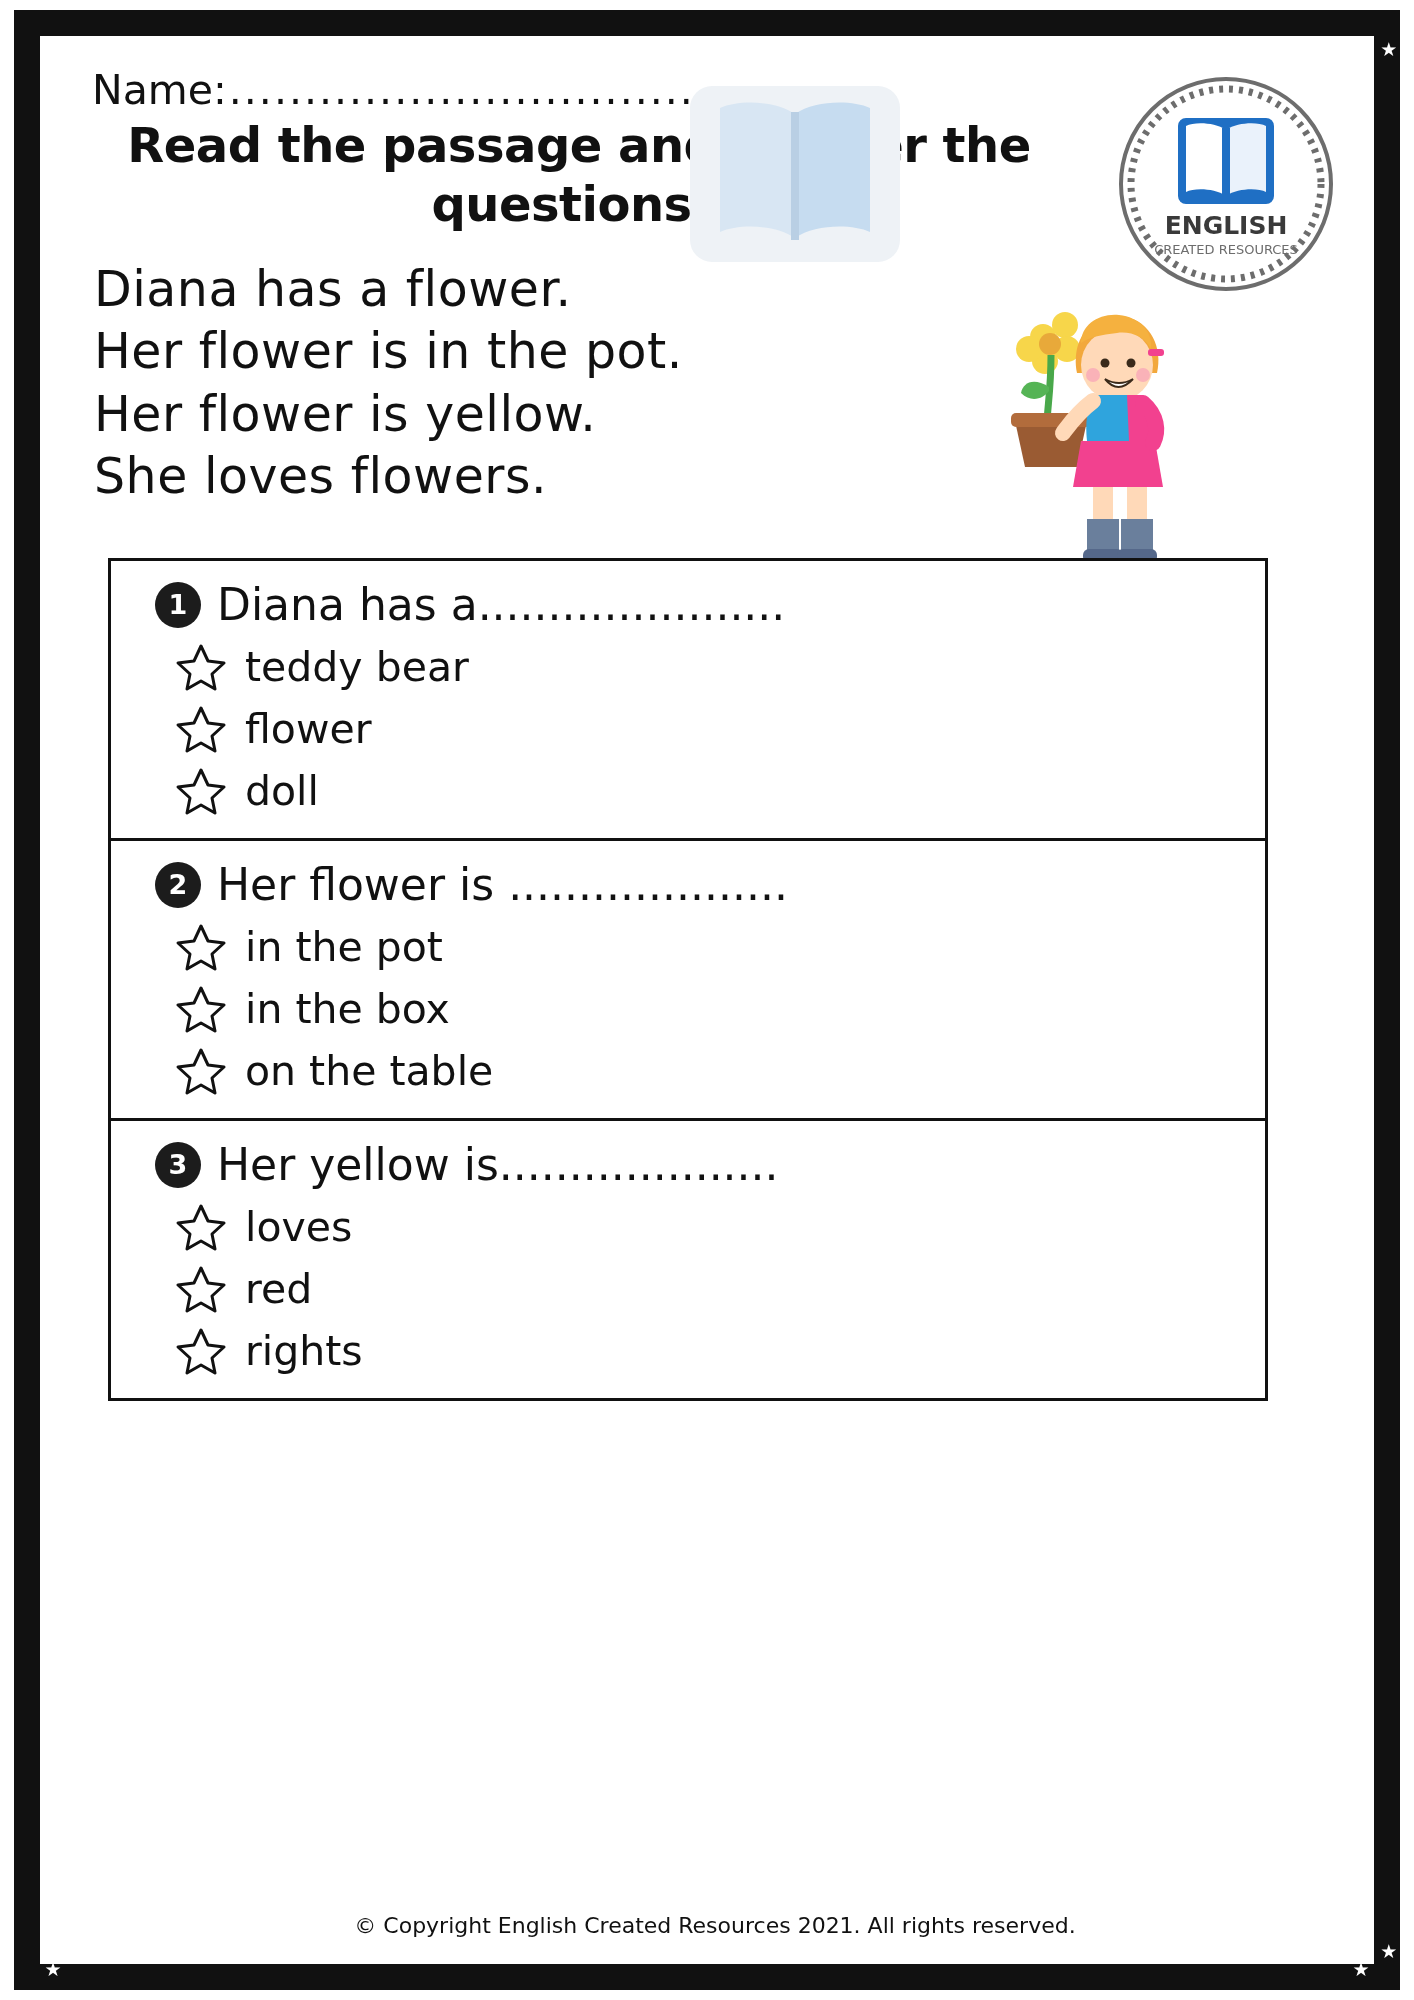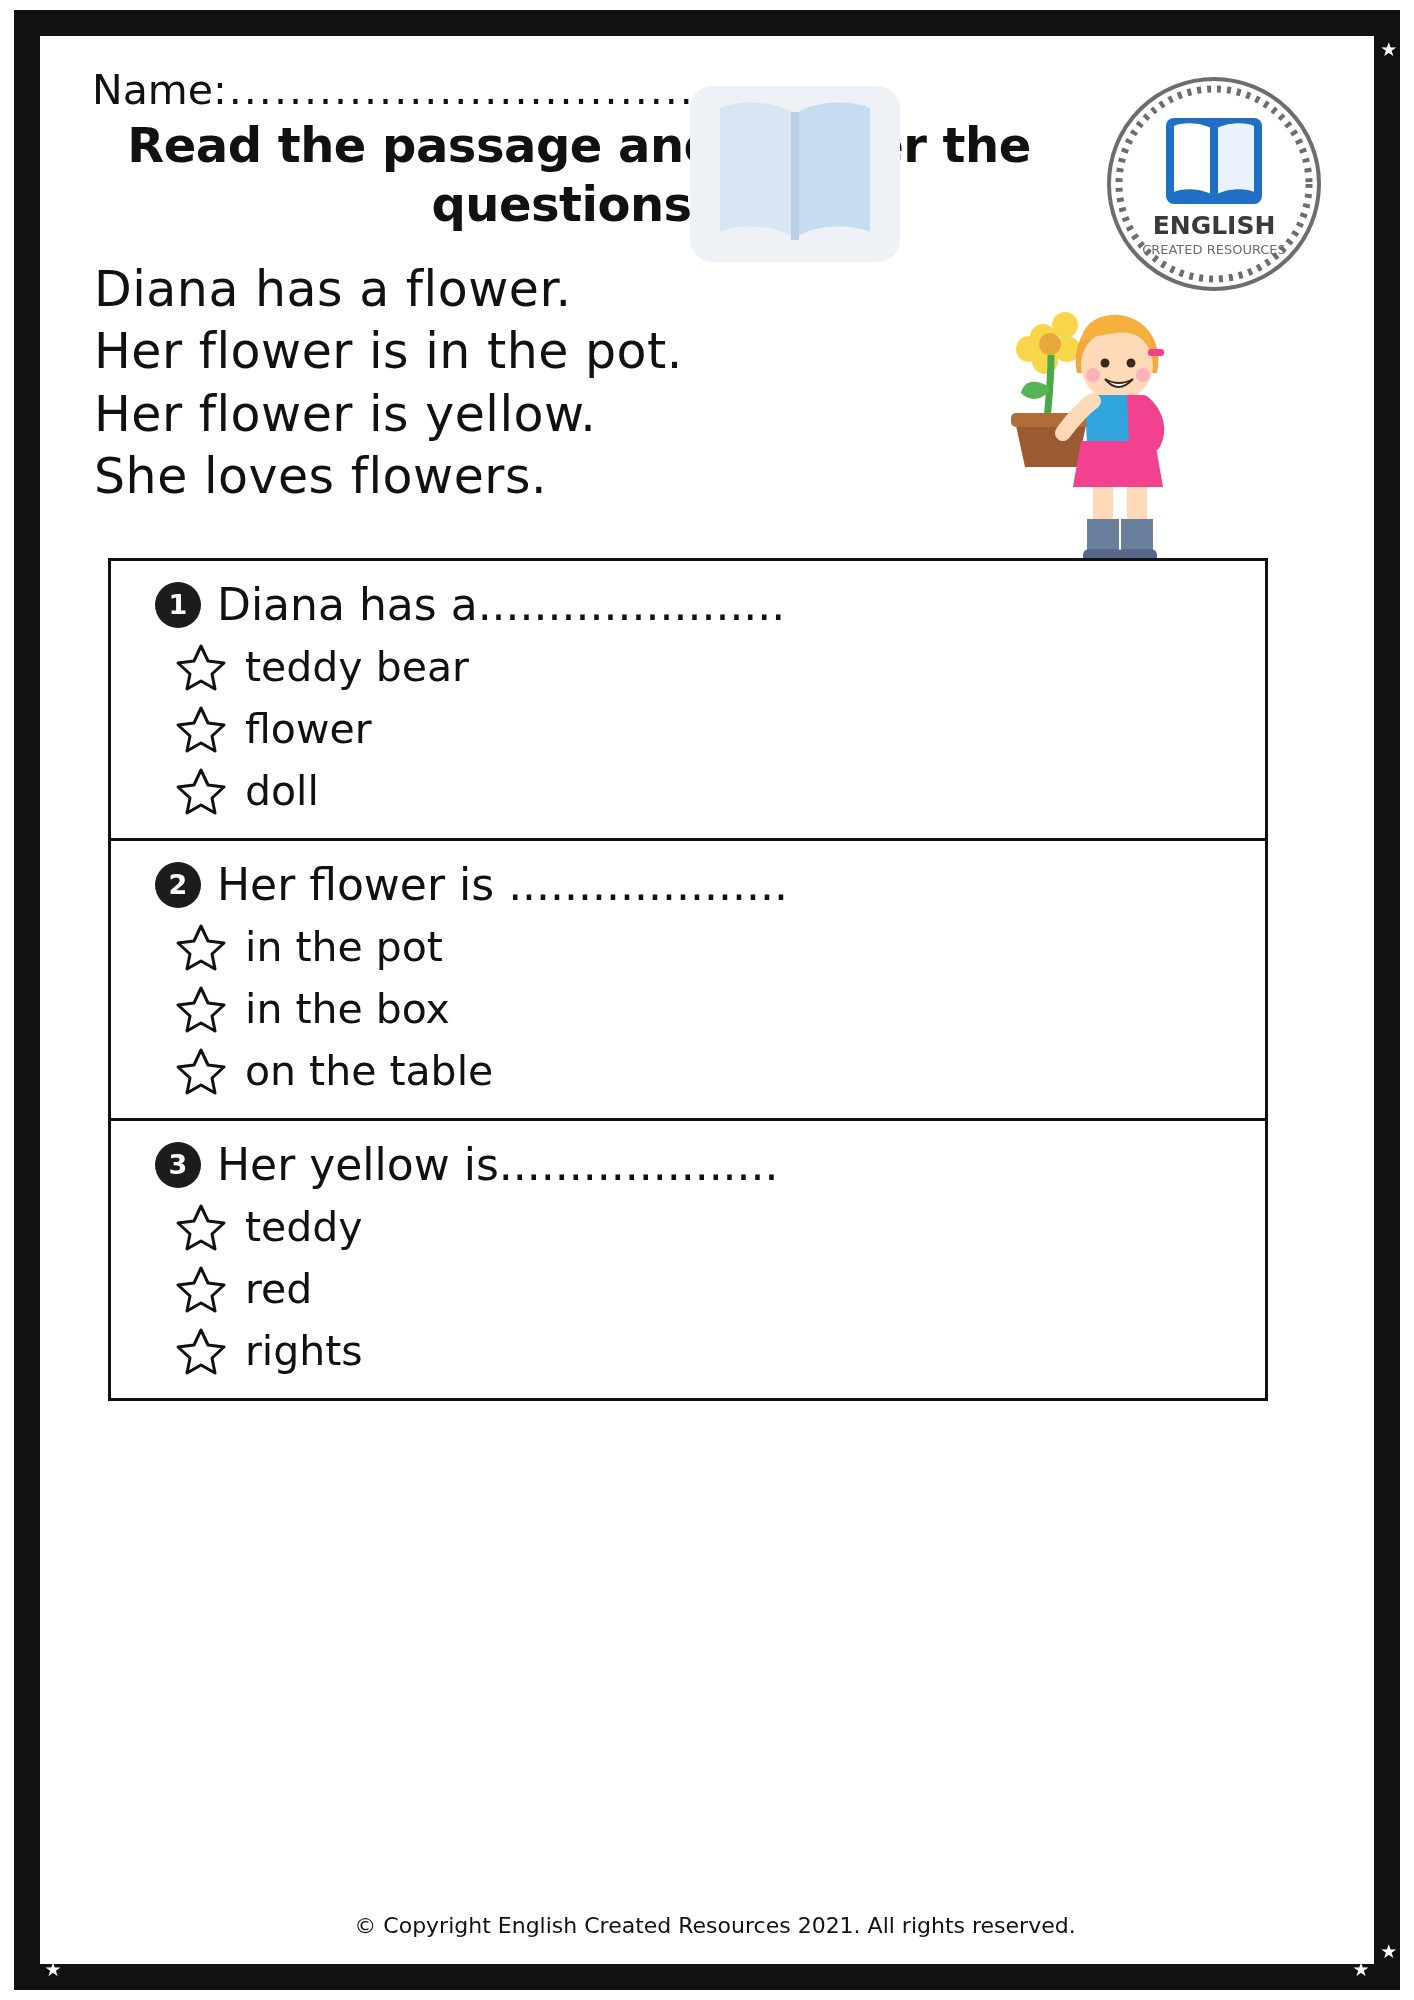--- a/index.html
+++ b/index.html
@@ -177,21 +177,21 @@
   .book-watermark {
     position: absolute;
     left: 640px;
     top: 38px;
     width: 230px;
     height: 200px;
     opacity: 1;
   }
   .badge {
     position: absolute;
-    right: 50px;
+    right: 38px;
     top: 38px;
     width: 220px;
     height: 220px;
   }
   .girl {
     position: absolute;
     right: 152px;
     top: 255px;
     width: 215px;
     height: 280px;
@@ -363,21 +363,21 @@
             <div class="qhead">
               <div class="qnum">3</div>
               <div class="qtext">Her yellow is....................</div>
             </div>
             <div class="opt">
               <span class="star-box">
                 <svg viewBox="0 0 52 50" width="52" height="50">
                     <polygon points="26,4 33,19 49,21 37,32 40,47 26,39 12,47 15,32 3,21 19,19" fill="#ffffff" stroke="#111111" stroke-width="3" stroke-linejoin="round"></polygon>
                   </svg>
               </span>
-              <span class="opt-label">teddy</span>
+              <span class="opt-label">loves</span>
             </div>
             <div class="opt">
               <span class="star-box">
                 <svg viewBox="0 0 52 50" width="52" height="50">
                     <polygon points="26,4 33,19 49,21 37,32 40,47 26,39 12,47 15,32 3,21 19,19" fill="#ffffff" stroke="#111111" stroke-width="3" stroke-linejoin="round"></polygon>
                   </svg>
               </span>
               <span class="opt-label">red</span>
             </div>
             <div class="opt">

